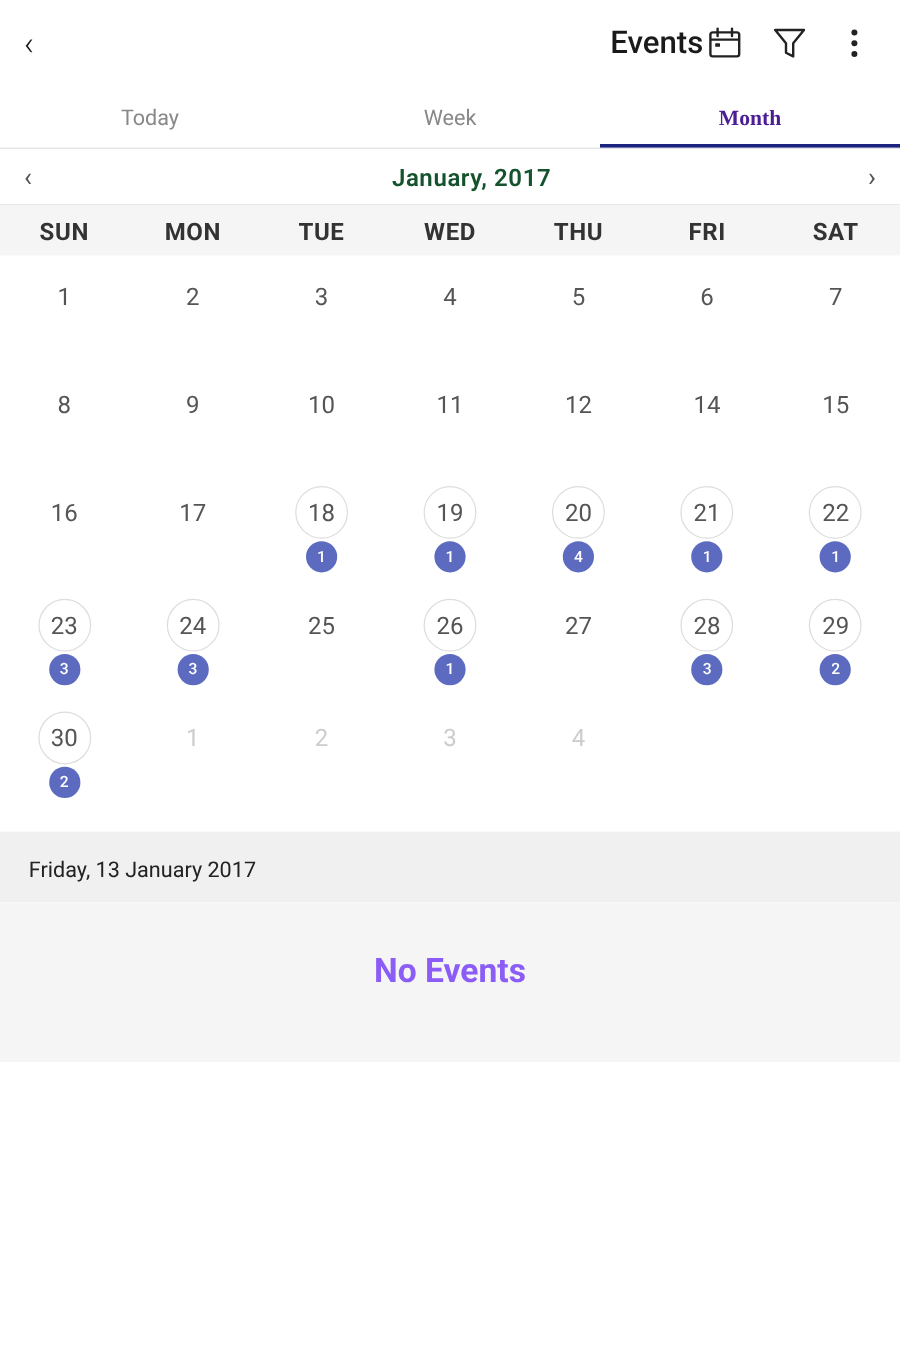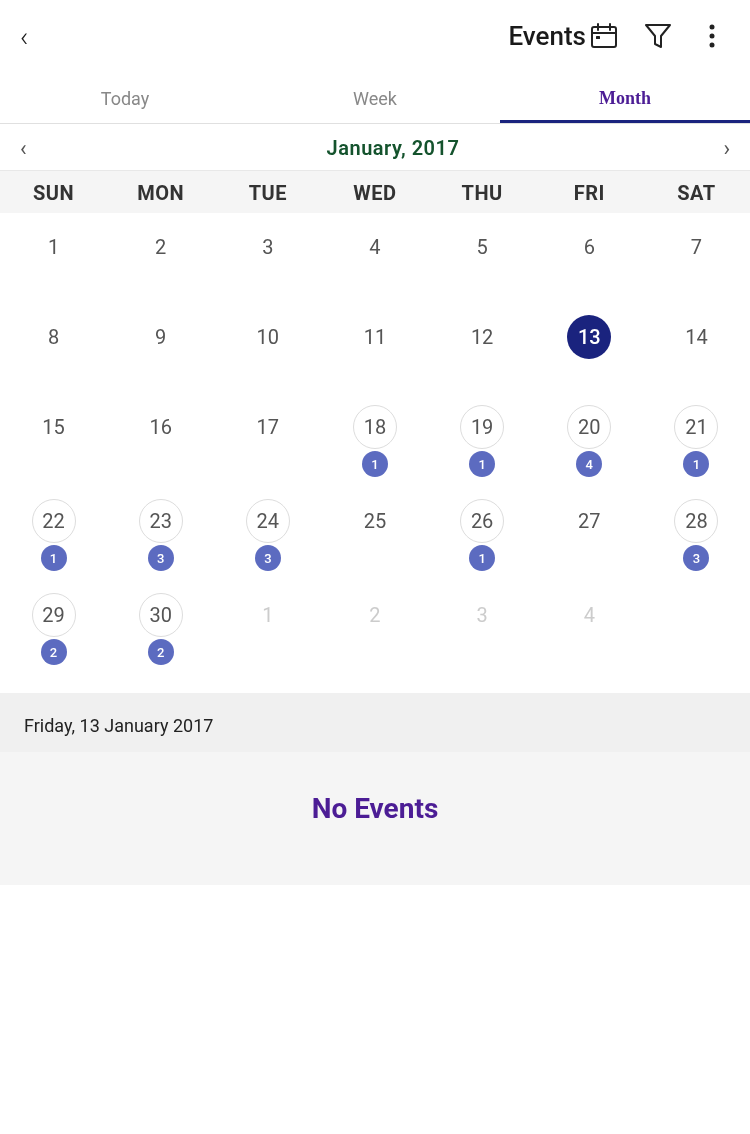--- a/index.html
+++ b/index.html
@@ -195,21 +195,21 @@
       background: #f5f5f5;
       display: flex;
       justify-content: center;
       align-items: center;
       padding: 40px 0 60px;
       flex: 1;
     }
     .no-events-text {
       font-size: 28px;
       font-weight: 700;
-      color: #4c1d95;
+      color: #8b5cf6;
     }
   </style>
 </head>
 <body>
 
 <div class="header">
   <div class="header-left">
     <span class="back-arrow">‹</span>
   </div>
   <div class="header-center">
@@ -302,23 +302,20 @@
     <div class="calendar-cell">
       <div class="day-number">10</div>
     </div>
     <div class="calendar-cell">
       <div class="day-number">11</div>
     </div>
     <div class="calendar-cell">
       <div class="day-number">12</div>
     </div>
     <div class="calendar-cell">
-      <div class="day-number today">13</div>
-    </div>
-    <div class="calendar-cell">
       <div class="day-number">14</div>
     </div>
     <div class="calendar-cell">
       <div class="day-number">15</div>
     </div>
     <div class="calendar-cell">
       <div class="day-number">16</div>
     </div>
     <div class="calendar-cell">
       <div class="day-number">17</div>

